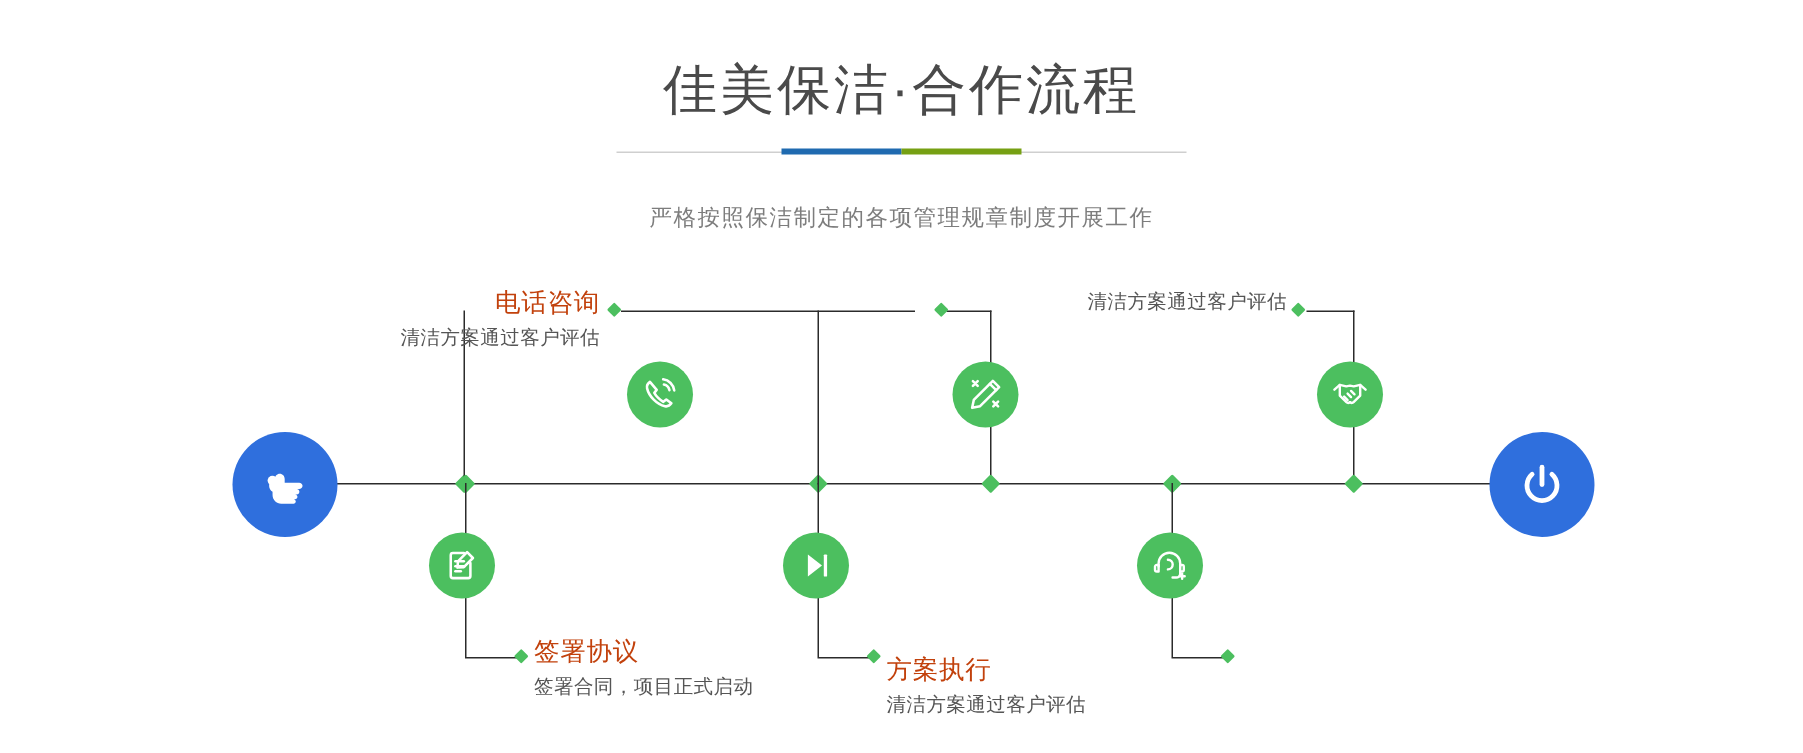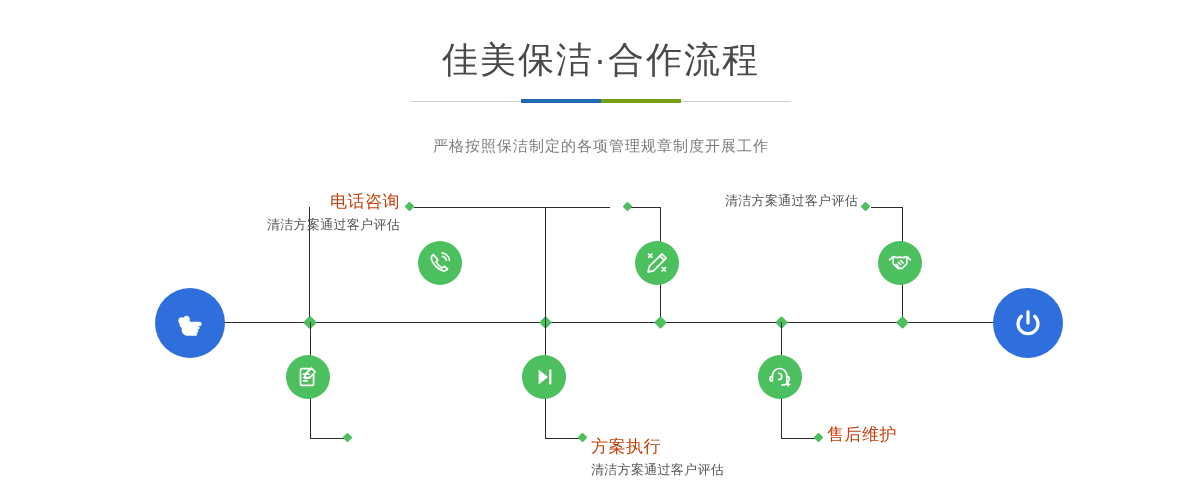--- a/index.html
+++ b/index.html
@@ -233,20 +233,24 @@
           <path d="M18.6 11.3V20c0 .8-.6 1.4-1.4 1.4H6.9c-.8 0-1.4-.6-1.4-1.4V6.1c0-.8.6-1.4 1.4-1.4h7.4"></path>
           <line x1="8.6" y1="10.2" x2="14.2" y2="10.2"></line>
           <line x1="8.6" y1="13.5" x2="14.6" y2="13.5"></line>
           <line x1="8.6" y1="16.8" x2="12.2" y2="16.8"></line>
           <path d="M16.4 4.1l3.9 3.9-6.1 6.1-4.2.3.3-4.2 6.1-6.1z"></path>
         </g>
       </svg>
     </span>
   </div>
   <div class="bullet" style="left:344px; top:434px;"></div>
+  <div class="label bottom" style="left:356px; top:423px; width:260px;">
+    <div class="lbl-title">签署协议</div>
+    <div class="lbl-desc">签署合同，项目正式启动</div>
+  </div>
 
   <div class="diamond" style="left:541px; top:318px;"></div>
   <div class="conn v" style="left:545px; top:207px; height:116px;"></div>
   <div class="conn h" style="left:631px; top:207px; width:30px;"></div>
   <div class="conn v" style="left:660px; top:207px; height:116px;"></div>
   <div class="diamond" style="left:656px; top:318px;"></div>
   <div class="node" style="left:635px; top:241px;">
     <span>
       <svg width="26" height="26" viewBox="0 0 26 26" aria-hidden="true">
         <g fill="none" stroke="#ffffff" stroke-width="1.7" stroke-linejoin="round" stroke-linecap="round">
@@ -310,16 +314,15 @@
           <path d="M19.8 12.6H21c.7 0 1.2.6 1.2 1.2v2c0 .7-.5 1.2-1.2 1.2h-1.2z"></path>
           <path d="M19.8 17v1.3c0 1.5-1.2 2.7-2.7 2.7h-2.4"></path>
           <path d="M11.6 9.2c1.8 0 3.2 1.4 3.2 3.2s-1.4 3.2-3.2 3.2"></path>
           <path d="M19.4 20.2h3.4M21.1 18.5v3.4"></path>
         </g>
       </svg>
     </span>
   </div>
   <div class="bullet" style="left:815px; top:434px;"></div>
   <div class="label bottom" style="left:827px; top:423px; width:280px;">
-    <div class="lbl-title">售后维护</div>
   </div>
 
 </div>
 
 </body></html>

